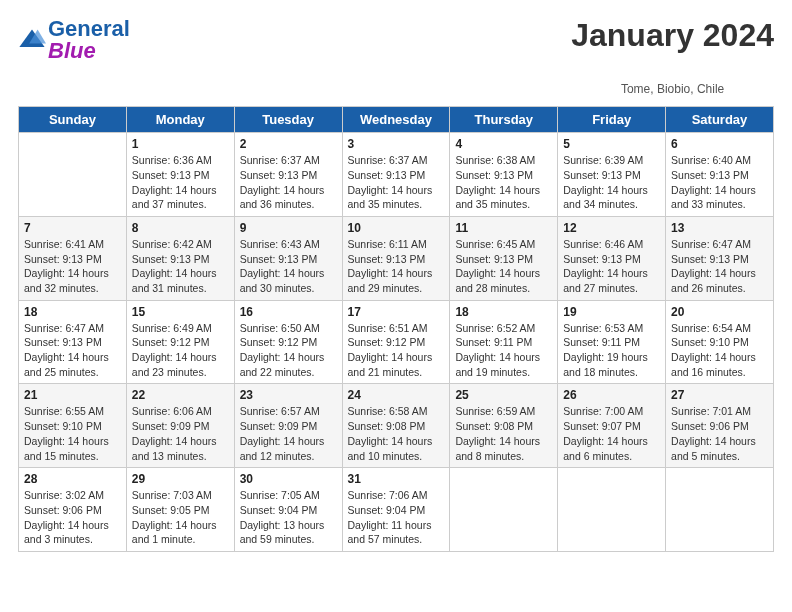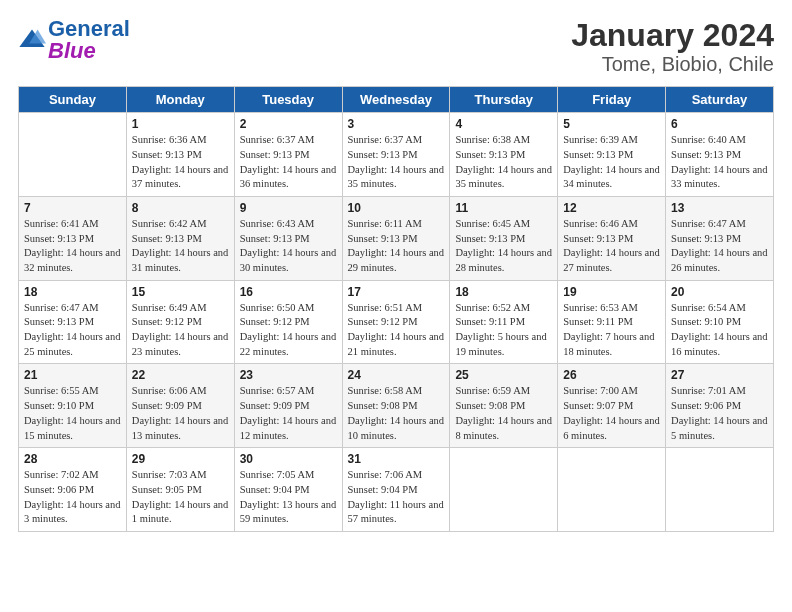--- a/index.html
+++ b/index.html
@@ -34,31 +34,32 @@
     }
     .logo-text span {
       color: #1a5fa8;
     }
     .logo-icon {
       width: 28px;
       height: 28px;
       margin-right: 2px;
     }
     .title-block {
-      text-align: right;
+      text-align: center;
     }
     .main-title {
       font-size: 32px;
       font-weight: bold;
       color: #333;
       line-height: 1.1;
     }
     .subtitle {
-      font-size: 20px;
+      font-size: 12px;
       color: #555;
+      margin-top: 29px;
     }
     .calendar {
       width: 100%;
       border-collapse: collapse;
       font-size: 11px;
     }
     .calendar th {
       background: #1a5fa8;
       color: #fff;
       padding: 5px 4px;
@@ -81,21 +82,20 @@
       font-weight: bold;
       font-size: 12px;
       color: #222;
       display: block;
       margin-bottom: 2px;
     }
     .day-info {
       font-size: 10.5px;
       color: #333;
       line-height: 1.4;
-      font-family: Liberation Serif, serif;
     }
     .empty-cell {
       background: #fff !important;
     }
   </style>
 </head>
 <body>
 
 <div class="page">
   <div class="header">
@@ -268,29 +268,29 @@
           <span>Sunrise: 6:51 AM</span><br>
           <span>Sunset: 9:12 PM</span><br>
           <span>Daylight: 14 hours and 21 minutes.</span>
         </div>
           </td>
           <td>
             <span class="day-num">18</span>
         <div class="day-info">
           <span>Sunrise: 6:52 AM</span><br>
           <span>Sunset: 9:11 PM</span><br>
-          <span>Daylight: 5 hours and 19 minutes.</span>
+          <span>Daylight: 14 hours and 19 minutes.</span>
         </div>
           </td>
           <td>
             <span class="day-num">19</span>
         <div class="day-info">
           <span>Sunrise: 6:53 AM</span><br>
           <span>Sunset: 9:11 PM</span><br>
-          <span>Daylight: 7 hours and 18 minutes.</span>
+          <span>Daylight: 19 hours and 18 minutes.</span>
         </div>
           </td>
           <td>
             <span class="day-num">20</span>
         <div class="day-info">
           <span>Sunrise: 6:54 AM</span><br>
           <span>Sunset: 9:10 PM</span><br>
           <span>Daylight: 14 hours and 16 minutes.</span>
         </div>
           </td>
@@ -350,21 +350,21 @@
           <span>Sunrise: 7:01 AM</span><br>
           <span>Sunset: 9:06 PM</span><br>
           <span>Daylight: 14 hours and 5 minutes.</span>
         </div>
           </td>
         </tr>
         <tr>
           <td>
             <span class="day-num">28</span>
         <div class="day-info">
-          <span>Sunrise: 7:02 AM</span><br>
+          <span>Sunrise: 3:02 AM</span><br>
           <span>Sunset: 9:06 PM</span><br>
           <span>Daylight: 14 hours and 3 minutes.</span>
         </div>
           </td>
           <td>
             <span class="day-num">29</span>
         <div class="day-info">
           <span>Sunrise: 7:03 AM</span><br>
           <span>Sunset: 9:05 PM</span><br>
           <span>Daylight: 14 hours and 1 minute.</span>

